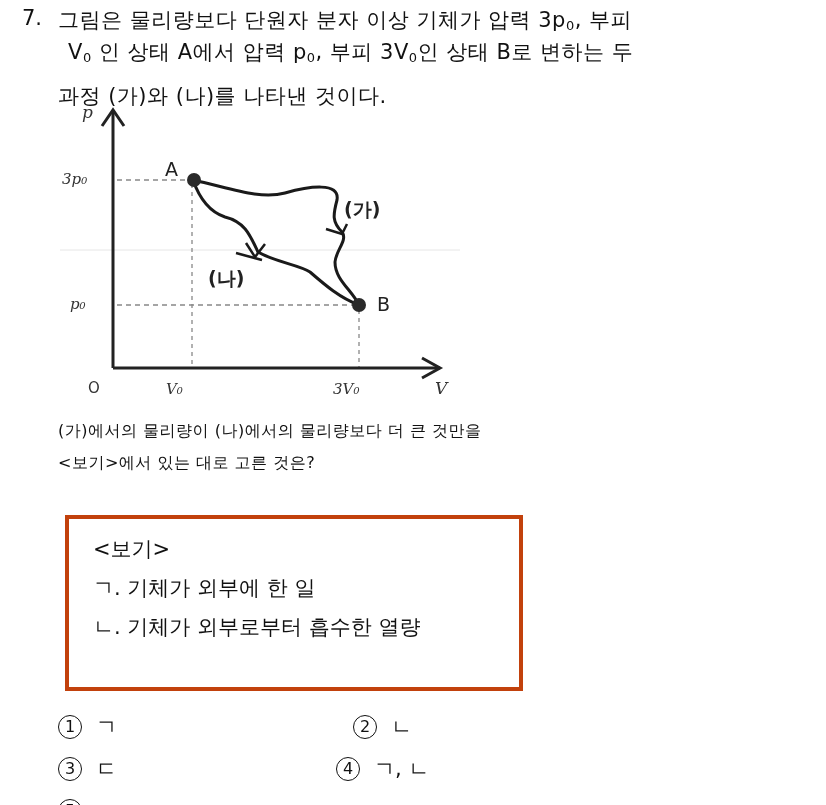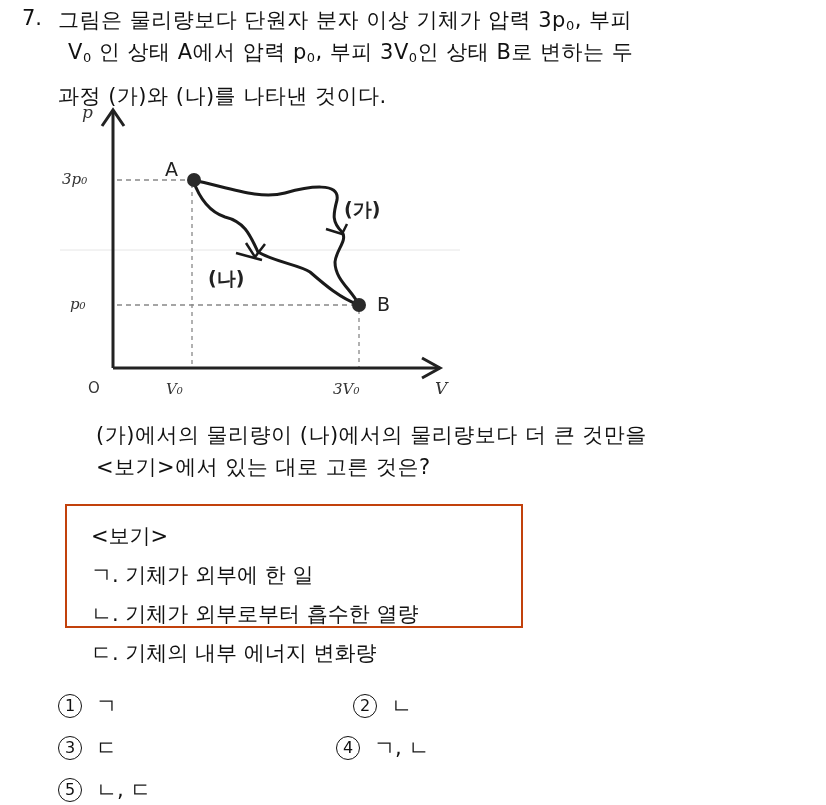--- a/index.html
+++ b/index.html
@@ -2,25 +2,25 @@
 <html><head>
   <meta charset="utf-8">
   <style>
     html, body { margin: 0; padding: 0; background: #ffffff; }
     body { width: 826px; height: 805px; position: relative; overflow: hidden;
       font-family: "DejaVu Sans", "Liberation Sans", sans-serif; color: #111; }
     .q-line { position: absolute; font-size: 21px; white-space: nowrap; letter-spacing: 0.5px; }
     .q-num { position: absolute; left: 22px; top: 6px; font-size: 21px; }
     sub { font-size: 13px; vertical-align: -3px; }
     #diagram { position: absolute; left: 0; top: 0; }
-    .prompt { position: absolute; font-size: 21px; white-space: nowrap; letter-spacing: 0.5px; margin-left: 38px; }
-    .bogi-box { position: absolute; left: 65px; top: 504px; width: 458px; height: 124px;
-      border: 2px solid #c2410c; box-sizing: border-box; }
+    .prompt { position: absolute; font-size: 16px; white-space: nowrap; letter-spacing: 0.5px; }
+    .bogi-box { position: absolute; left: 65px; top: 515px; width: 458px; height: 176px;
+      border: 4px solid #c2410c; box-sizing: border-box; }
     .bogi-line { position: absolute; left: 24px; font-size: 21px; white-space: nowrap; }
-    .choice { position: absolute; font-size: 21px; white-space: nowrap; }
+    .choice { position: absolute; font-size: 21px; white-space: nowrap; margin-top: 21px; }
     .choice .num { display: inline-block; width: 22px; height: 22px; border: 1.5px solid #111;
       border-radius: 50%; text-align: center; line-height: 22px; font-size: 16px; margin-right: 14px;
       vertical-align: middle; }
     .choice .val { vertical-align: middle; }
   </style>
 </head>
 <body>
 
 <div class="q-num">7.</div>
 
@@ -69,21 +69,20 @@
   <text x="208" y="285" font-family="DejaVu Sans, sans-serif" font-size="19" font-weight="bold" fill="#222">(나)</text>
 </svg>
 
 <div class="prompt" style="left:58px; top:421px;">(가)에서의 물리량이 (나)에서의 물리량보다 더 큰 것만을</div>
 <div class="prompt" style="left:58px; top:453px;">&lt;보기&gt;에서 있는 대로 고른 것은?</div>
 
 <div class="bogi-box">
   <div class="bogi-line" style="top:16px;">&lt;보기&gt;</div>
   <div class="bogi-line" style="top:94px;">ㄴ. 기체가 외부로부터 흡수한 열량</div>
   <div class="bogi-line" style="top:55px;">ㄱ. 기체가 외부에 한 일</div>
-  <div class="bogi-line" style="top:133px;">ㄷ. 기체의 내부 에너지 변화량</div>
 </div>
 
 <div class="choice" style="left:58px; top:692px;">
   <span class="num">1</span><span class="val">ㄱ</span>
 </div>
 <div class="choice" style="left:353px; top:692px;">
   <span class="num">2</span><span class="val">ㄴ</span>
 </div>
 <div class="choice" style="left:58px; top:734px;">
   <span class="num">3</span><span class="val">ㄷ</span>

